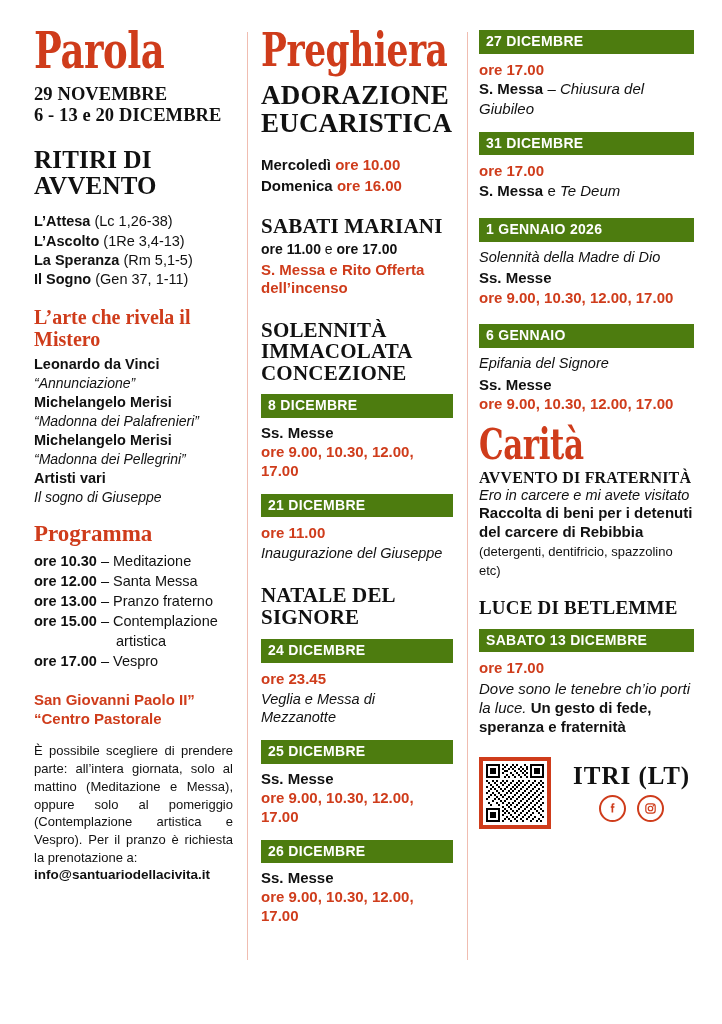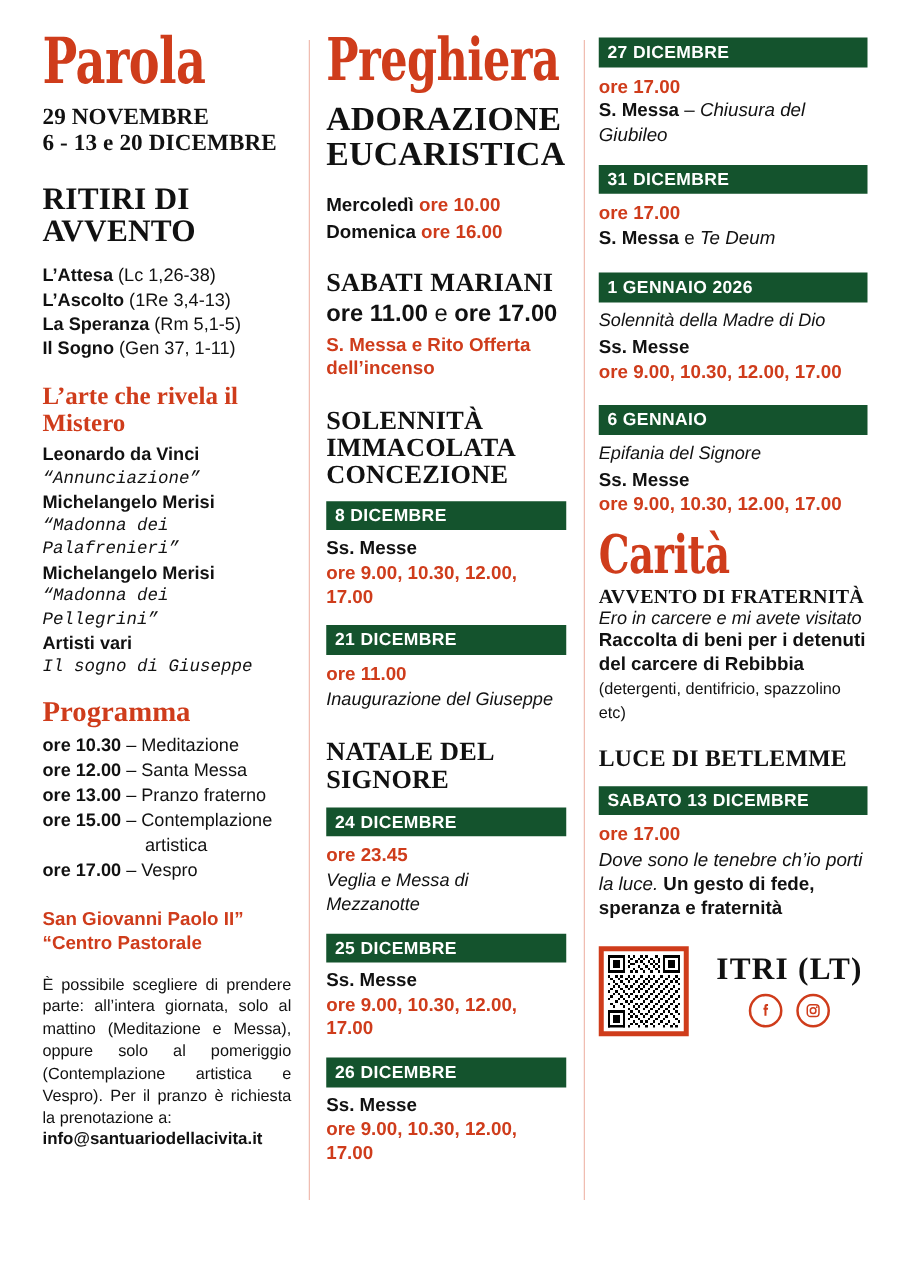--- a/index.html
+++ b/index.html
@@ -112,21 +112,20 @@
     font-size: 14.5px;
     font-weight: 700;
     line-height: 1.3;
     margin: 0;
   }
   .art-work {
     font-size: 14px;
     font-style: italic;
     line-height: 1.3;
     margin: 0 0 1px 0;
-    font-family: Liberation Mono, monospace;
   }
 
   .prog-line {
     font-size: 14.5px;
     line-height: 1.38;
     margin: 0;
   }
   .prog-line .t { font-weight: 700; }
   .prog-indent { padding-left: 82px; }
 
@@ -152,21 +151,21 @@
 
   
   .sched {
     font-size: 15px;
     font-weight: 700;
     line-height: 1.42;
     margin: 0;
   }
 
   .ore-line {
-    font-size: 19px;
+    font-size: 14px;
     font-weight: 700;
     line-height: 1.3;
     margin: 0;
   }
   .ore-red {
     color: #cf3c1b;
     font-size: 15px;
     font-weight: 700;
     line-height: 1.32;
     margin: 0;
@@ -174,21 +173,21 @@
   .red-para {
     color: #cf3c1b;
     font-size: 15px;
     font-weight: 700;
     line-height: 1.22;
     margin: 3px 0 0 0;
   }
 
   
   .banner {
-    background: #14532d;
+    background: #4d7c0f;
     color: #ffffff;
     font-weight: 700;
     font-size: 14px;
     letter-spacing: 0.3px;
     padding: 3px 7px 4px 7px;
     margin: 0 0 6px 0;
     line-height: 1.18;
   }
   .blk { margin-bottom: 13px; }
 

